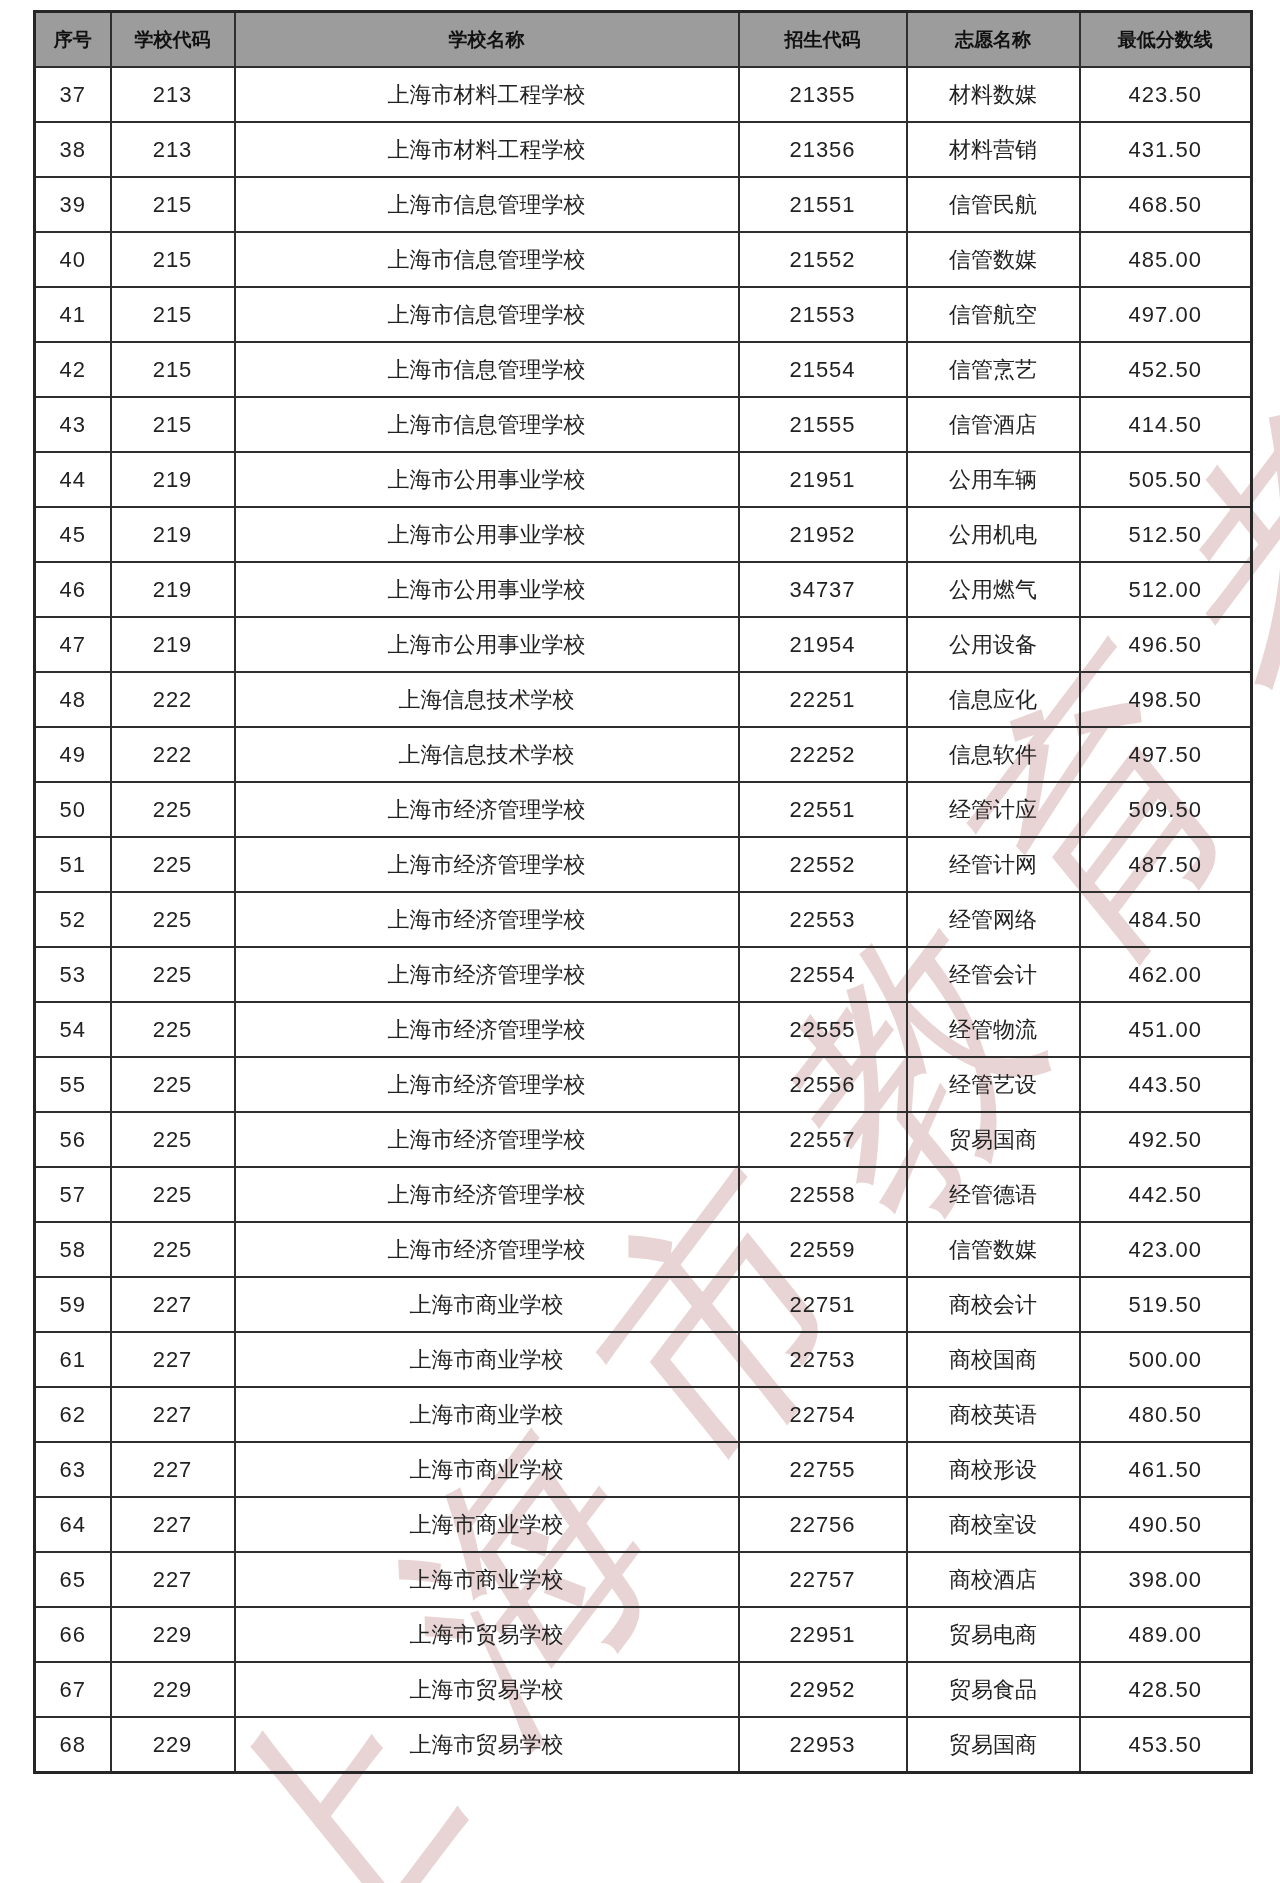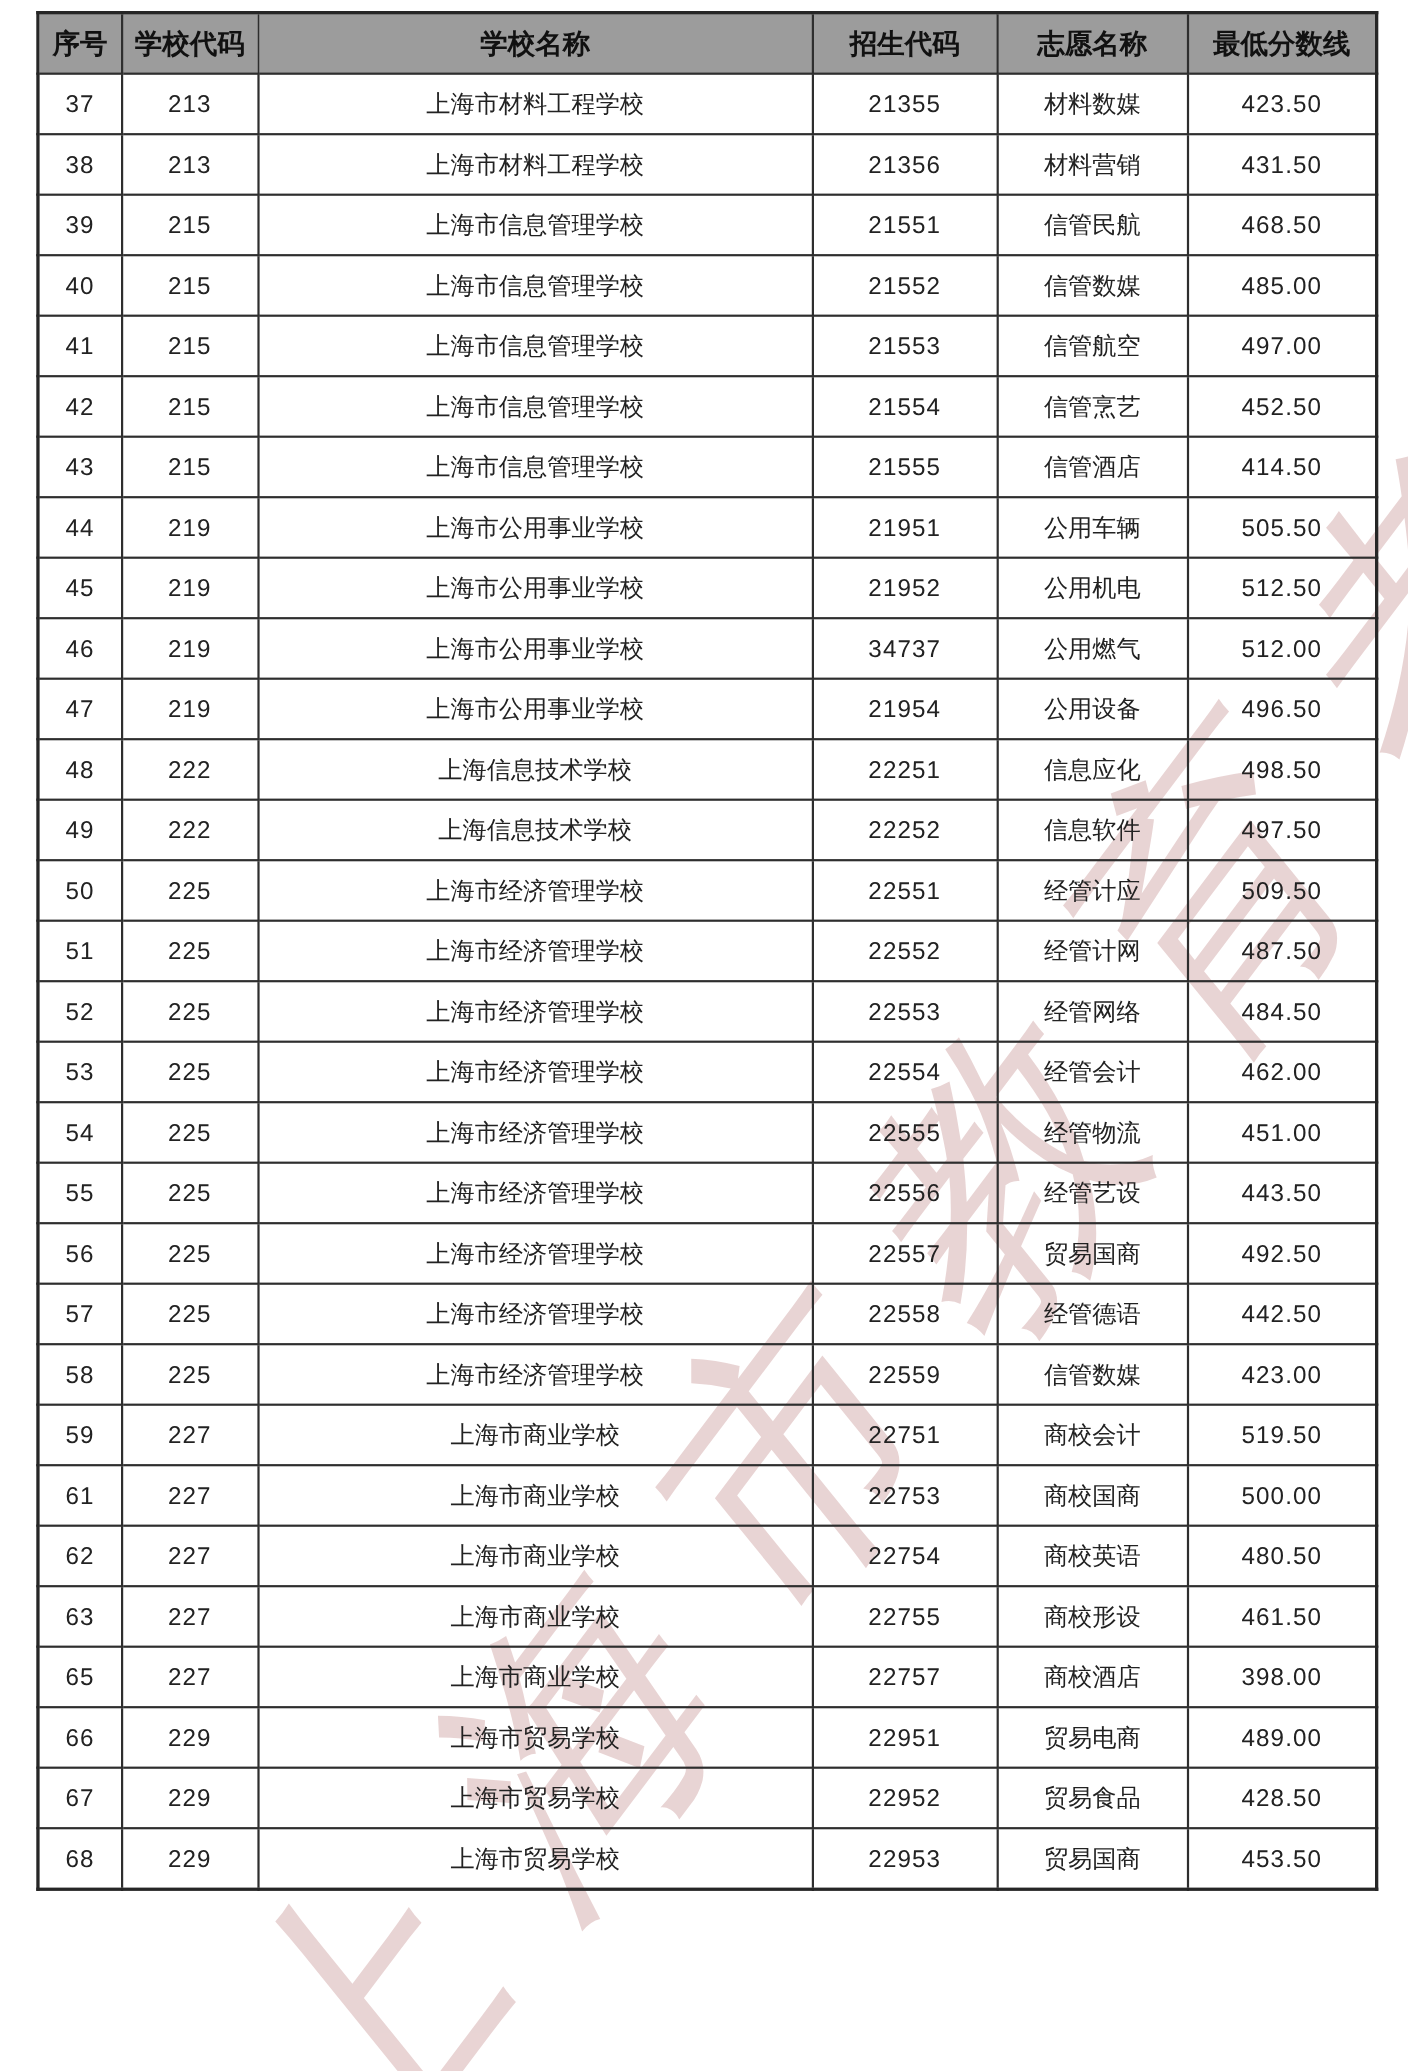--- a/index.html
+++ b/index.html
@@ -60,21 +60,21 @@
     height: 53px;
     overflow: hidden;
     padding: 0 2px;
   }
   table {
     border: 3px solid #262626;
   }
   th {
     background: #9c9c9c;
     font-weight: bold;
-    font-size: 25px;
+    font-size: 19px;
     color: #111111;
   }
   td {
     font-size: 22px;
     background: transparent;
   }
   td.num {
     letter-spacing: 1px;
   }
 </style>
@@ -307,20 +307,28 @@
         </tr>
         <tr>
           <td class="num">63</td>
           <td class="num">227</td>
           <td>上海市商业学校</td>
           <td class="num">22755</td>
           <td>商校形设</td>
           <td class="num">461.50</td>
         </tr>
         <tr>
+          <td class="num">64</td>
+          <td class="num">227</td>
+          <td>上海市商业学校</td>
+          <td class="num">22756</td>
+          <td>商校室设</td>
+          <td class="num">490.50</td>
+        </tr>
+        <tr>
           <td class="num">65</td>
           <td class="num">227</td>
           <td>上海市商业学校</td>
           <td class="num">22757</td>
           <td>商校酒店</td>
           <td class="num">398.00</td>
         </tr>
         <tr>
           <td class="num">66</td>
           <td class="num">229</td>

